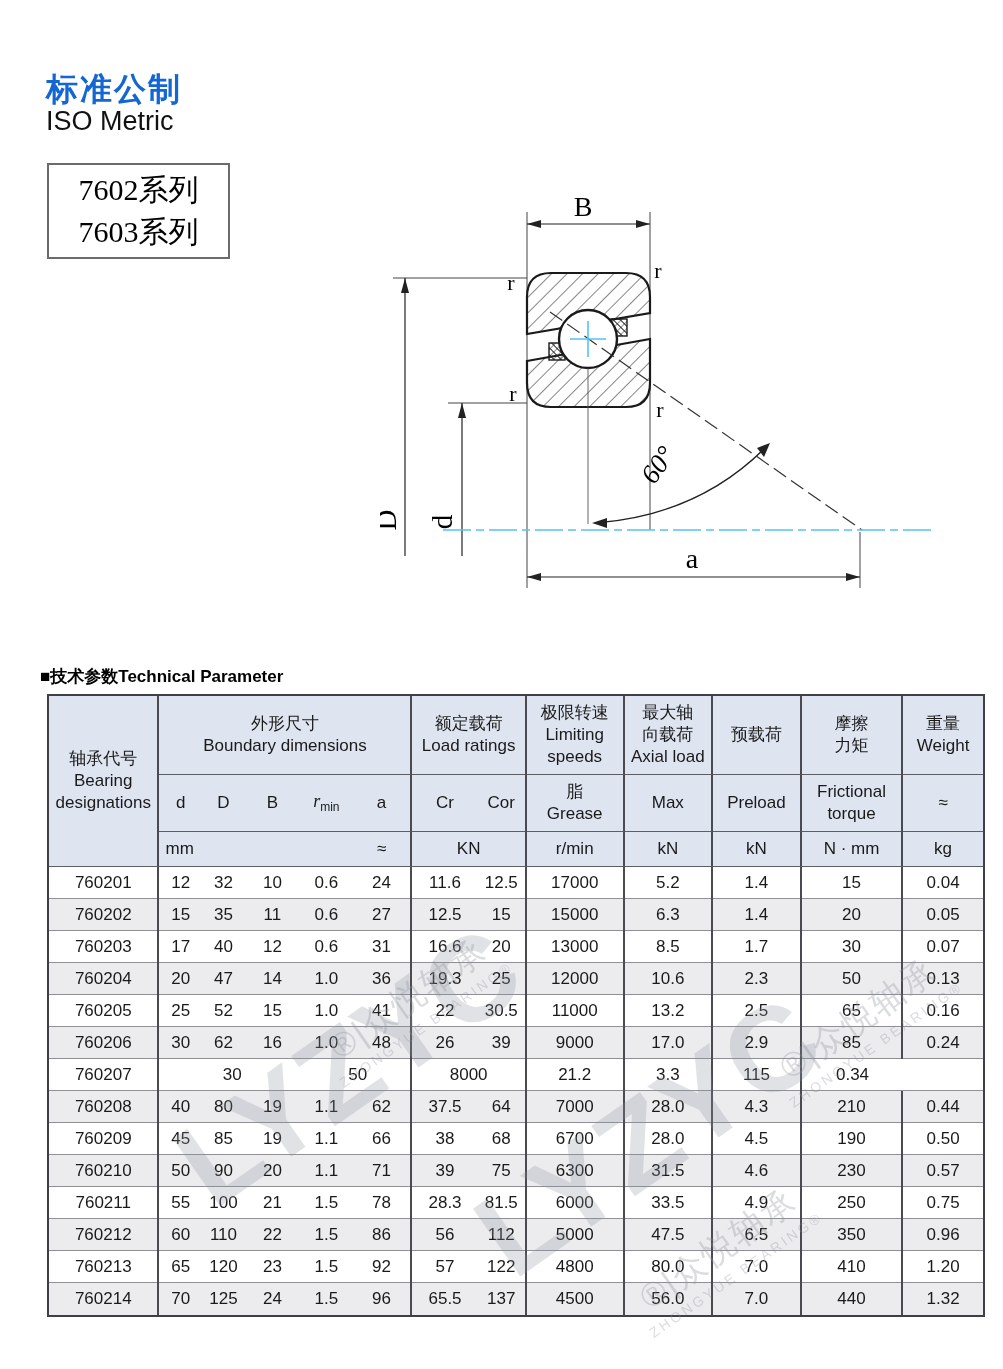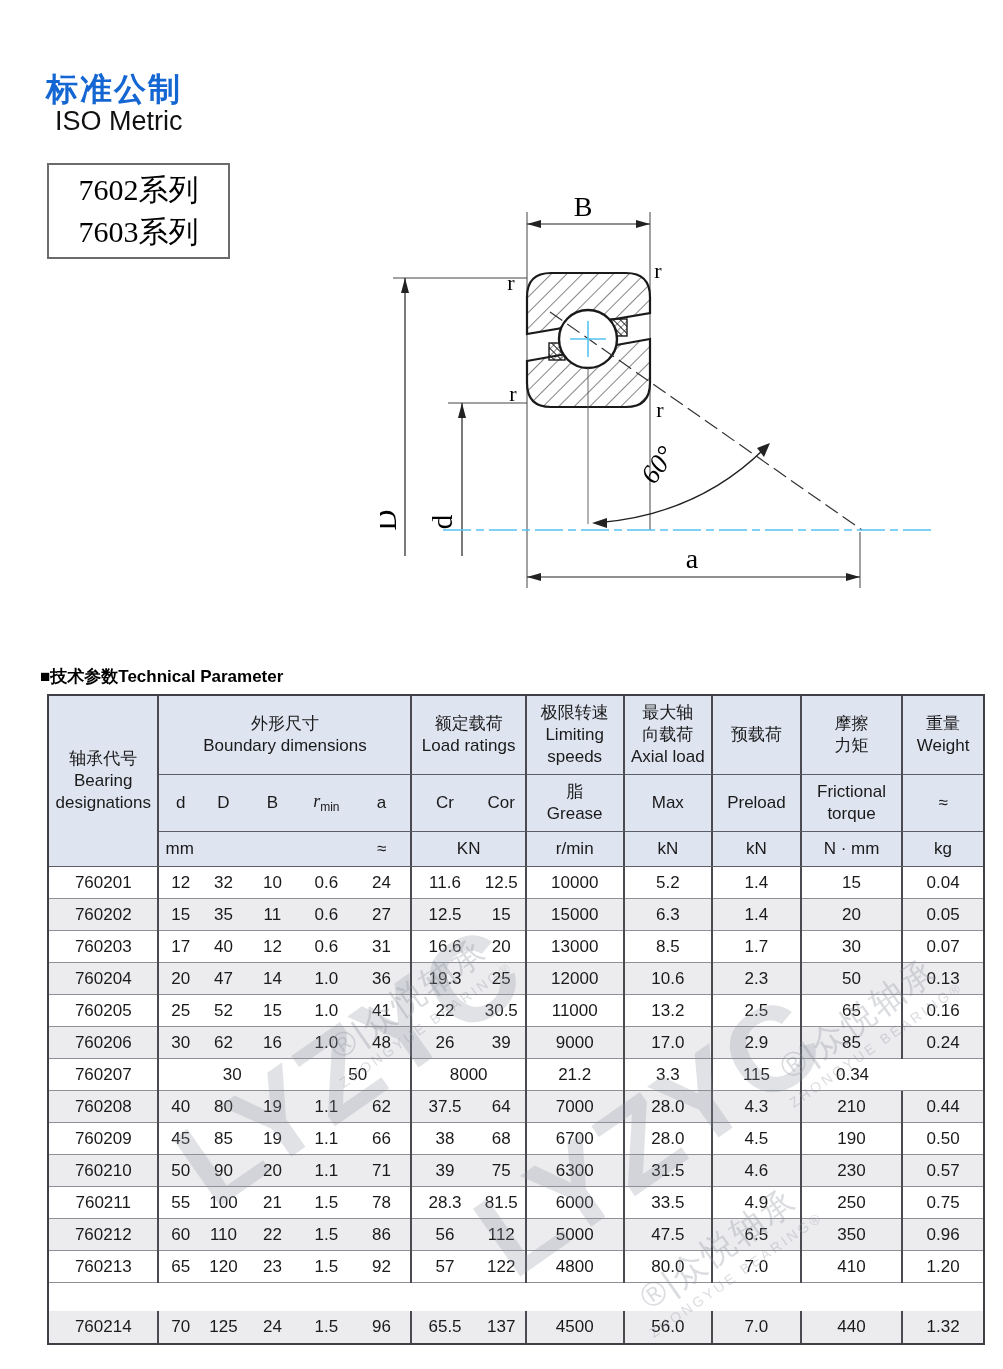--- a/index.html
+++ b/index.html
@@ -1,20 +1,20 @@
 <!DOCTYPE html>
 <html><head>
 <meta charset="utf-8">
 <style>
   html,body{margin:0;padding:0;background:#fff;}
   #page{position:relative;width:1003px;height:1369px;background:#fff;overflow:hidden;
         font-family:"Liberation Sans",sans-serif;color:#1a1a1a;border-radius:30px;}
   
   #title-cn{position:absolute;left:46px;top:68px;font-size:32px;font-weight:600;color:#1467d2;letter-spacing:2px;}
-  #title-en{position:absolute;left:55px;top:106px;font-size:27px;color:#111;}
+  #title-en{position:absolute;left:46px;top:106px;font-size:27px;color:#111;}
   #series-box{position:absolute;left:47px;top:163px;width:179px;height:92px;border:2px solid #6b6b6b;
               display:flex;flex-direction:column;justify-content:center;align-items:center;
               font-family:"Liberation Serif",serif;font-size:30px;line-height:42px;color:#000;}
   
   #section-title{position:absolute;left:40px;top:665px;font-size:17px;font-weight:bold;color:#000;}
   #section-title .en{}
   
   #diagram{position:absolute;left:380px;top:190px;}
   
   #ptable{position:absolute;left:47px;top:694px;width:938px;border:2.5px solid #3f3f45;box-sizing:border-box;font-size:17px;}
@@ -31,21 +31,21 @@
   .lw1{display:inline-block;width:58%;text-align:center;}
   .lw2{display:inline-block;width:42%;text-align:center;}
   .u2{flex-direction:row;justify-content:center;}
   .umm{padding-left:6px;}
   .uapprox{margin-left:auto;width:23%;text-align:center;}
   .rit{font-family:"Liberation Serif",serif;font-style:italic;font-size:18px;}
   sub{font-size:12px;}
   
   .trow{height:32px;box-sizing:border-box;border-bottom:1px solid #8f8f95;background:#fff;align-items:center;}
   .trow.alt{background:#ececef;}
-  .trow:last-child{border-bottom:none;margin-top:28px;}
+  .trow:last-child{border-bottom:none;}
   .td{border-right:2px solid #4a4a50;height:100%;display:flex;align-items:center;justify-content:center;box-sizing:border-box;}
   .td.cb{display:block;line-height:32.4px;}
   .td.last{border-right:none;}
   
   #wm-layer{position:absolute;left:0;top:0;width:100%;height:100%;pointer-events:none;z-index:6;}
   .wm-big{position:absolute;font-weight:800;font-size:120px;color:#8e949e;opacity:.26;
           transform:rotate(-35deg);transform-origin:left top;letter-spacing:1px;}
   .wm-sm{position:absolute;transform:rotate(-35deg);transform-origin:left top;color:#8e949e;opacity:.32;text-align:center;}
   .wm-sm .l1{font-size:34px;letter-spacing:2px;}
   .wm-sm .l2{font-size:14px;letter-spacing:3px;}
@@ -199,21 +199,21 @@
       <div class="hcell" style="grid-row:3;grid-column:6">kN</div>
       <div class="hcell" style="grid-row:3;grid-column:7">N · mm</div>
       <div class="hcell last" style="grid-row:3;grid-column:8">kg</div>
     </div>
 
     <div id="tbody">
         <div class="trow grid8">
           <div class="td ">760201</div>
           <div class="td cb"><span class="bw w1">12</span><span class="bw w2">32</span><span class="bw w3">10</span><span class="bw w4">0.6</span><span class="bw w5">24</span></div>
           <div class="td cb"><span class="lw1">11.6</span><span class="lw2">12.5</span></div>
-          <div class="td ">10000</div>
+          <div class="td ">17000</div>
           <div class="td ">5.2</div>
           <div class="td ">1.4</div>
           <div class="td ">15</div>
           <div class="td last">0.04</div>
         </div>
         <div class="trow grid8 alt">
           <div class="td ">760202</div>
           <div class="td cb"><span class="bw w1">15</span><span class="bw w2">35</span><span class="bw w3">11</span><span class="bw w4">0.6</span><span class="bw w5">27</span></div>
           <div class="td cb"><span class="lw1">12.5</span><span class="lw2">15</span></div>
           <div class="td ">15000</div>

